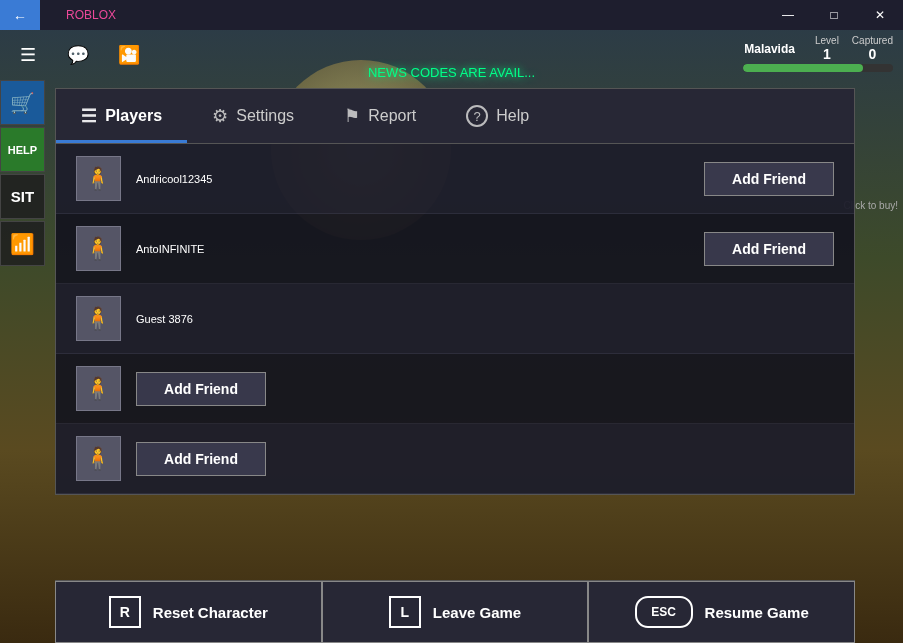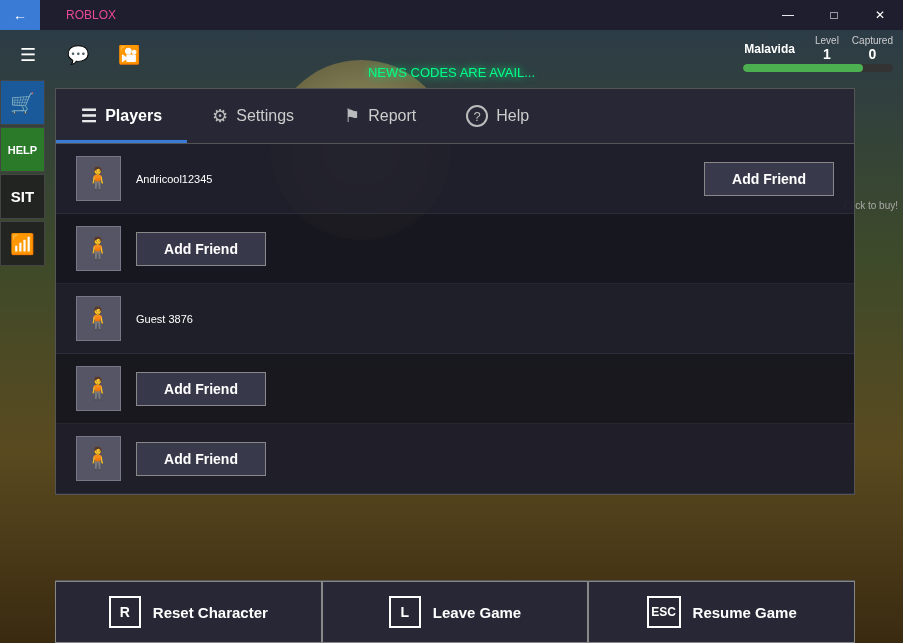--- a/index.html
+++ b/index.html
@@ -312,22 +312,23 @@
       border: 2px solid white;
       display: flex;
       align-items: center;
       justify-content: center;
       font-size: 14px;
       font-weight: bold;
       flex-shrink: 0;
     }
 
     .key-badge.esc {
-      width: 34px;
+      width: 58px;
       font-size: 12px;
+      border-radius: 13px;
     }
 
     
     .player-list::-webkit-scrollbar { width: 8px; }
     .player-list::-webkit-scrollbar-track { background: rgba(20,20,30,0.5); }
     .player-list::-webkit-scrollbar-thumb { background: #555; }
 
     
     .right-decor {
       position: absolute;
@@ -442,20 +443,21 @@
   <div class="player-list">
 
     <div class="player-row">
       <div class="player-avatar">🧍</div>
       <span class="player-name">Andricool12345</span>
       <button class="add-friend-btn">Add Friend</button>
     </div>
 
     <div class="player-row">
       <div class="player-avatar">🧍</div>
+      <span class="player-name">AntoINFINITE</span>
       <button class="add-friend-btn">Add Friend</button>
     </div>
 
     <div class="player-row">
       <div class="player-avatar">🧍</div>
       <span class="player-name">Guest 3876</span>
     </div>
 
     <div class="player-row">
       <div class="player-avatar">🧍</div>

